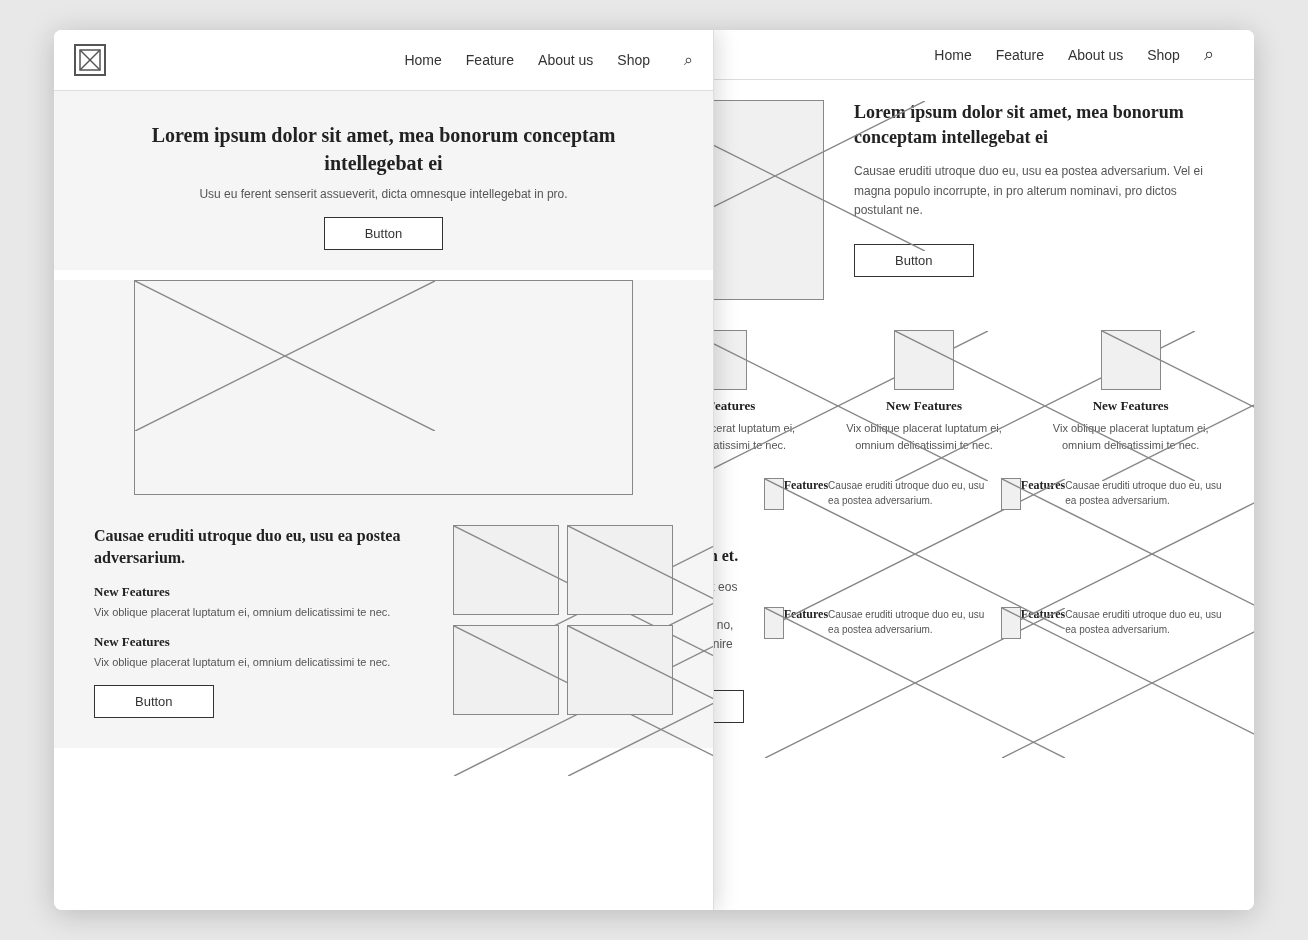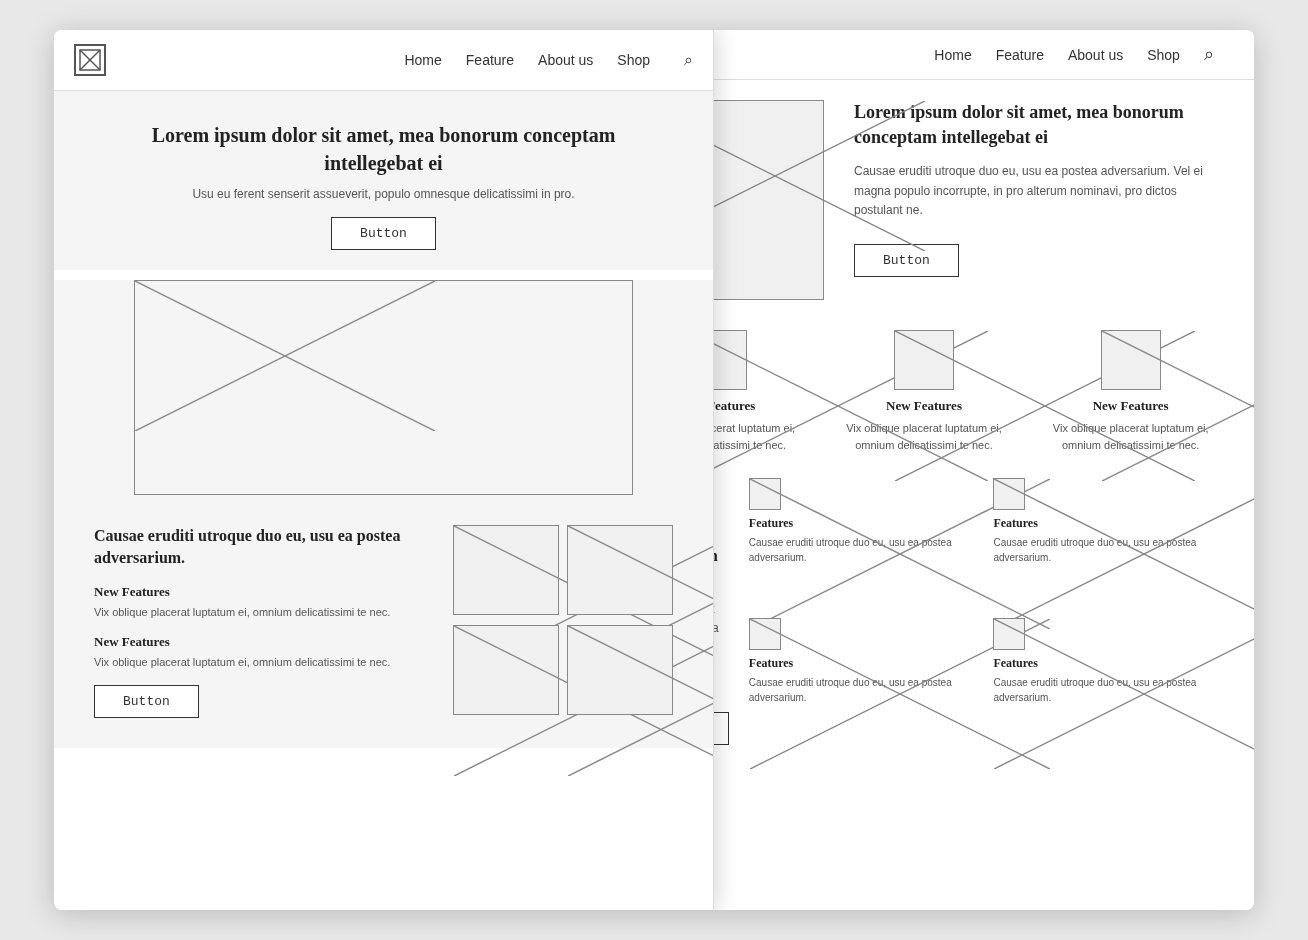--- a/index.html
+++ b/index.html
@@ -100,24 +100,24 @@
     .left-hero-subtitle {
       font-size: 12px;
       color: #555;
       margin-bottom: 16px;
       font-family: Arial, sans-serif;
     }
 
     .btn-outline {
       border: 1.5px solid #333;
       background: #fff;
-      padding: 8px 28px;
+      padding: 8px 40px;
       font-size: 13px;
       cursor: pointer;
-      font-family: Liberation Mono, monospace;
+      font-family: Liberation Sans, sans-serif;
       color: #333;
     }
 
     
     .wireframe-img {
       position: relative;
       background: #f5f5f5;
       border: 1.5px solid #888;
     }
 
@@ -324,21 +324,21 @@
     }
 
     .features-grid-2x2 {
       display: grid;
       grid-template-columns: 1fr 1fr;
       gap: 14px;
     }
 
     .small-feature {
       display: flex;
-      flex-direction: column;
+      flex-direction: row;
     }
 
     .small-feature-icon {
       width: 32px;
       height: 32px;
       position: relative;
       background: #f0f0f0;
       border: 1.5px solid #888;
       margin-bottom: 6px;
     }
@@ -498,21 +498,21 @@
         <span>Home</span>
         <span>Feature</span>
         <span>About us</span>
         <span>Shop</span>
         <span class="search-icon-left">⌕</span>
       </div>
     </div>
 
     <div class="left-hero">
       <h1 class="left-hero-title">Lorem ipsum dolor sit amet, mea bonorum conceptam intellegebat ei</h1>
-      <p class="left-hero-subtitle">Usu eu ferent senserit assueverit, populo omnesque delicatissimi in pro.</p>
+      <p class="left-hero-subtitle">Usu eu ferent senserit assueverit, dicta omnesque intellegebat in pro.</p>
       <button class="btn-outline">Button</button>
     </div>
 
     <div style="padding: 0 40px; background:#f5f5f5;">
       <div class="left-main-img wireframe-img" style="height:215px;">
         <svg class="x-mark" xmlns="http://www.w3.org/2000/svg">
           <line x1="0" y1="0" x2="100%" y2="100%"></line>
           <line x1="100%" y1="0" x2="0" y2="100%"></line>
         </svg>
       </div>

